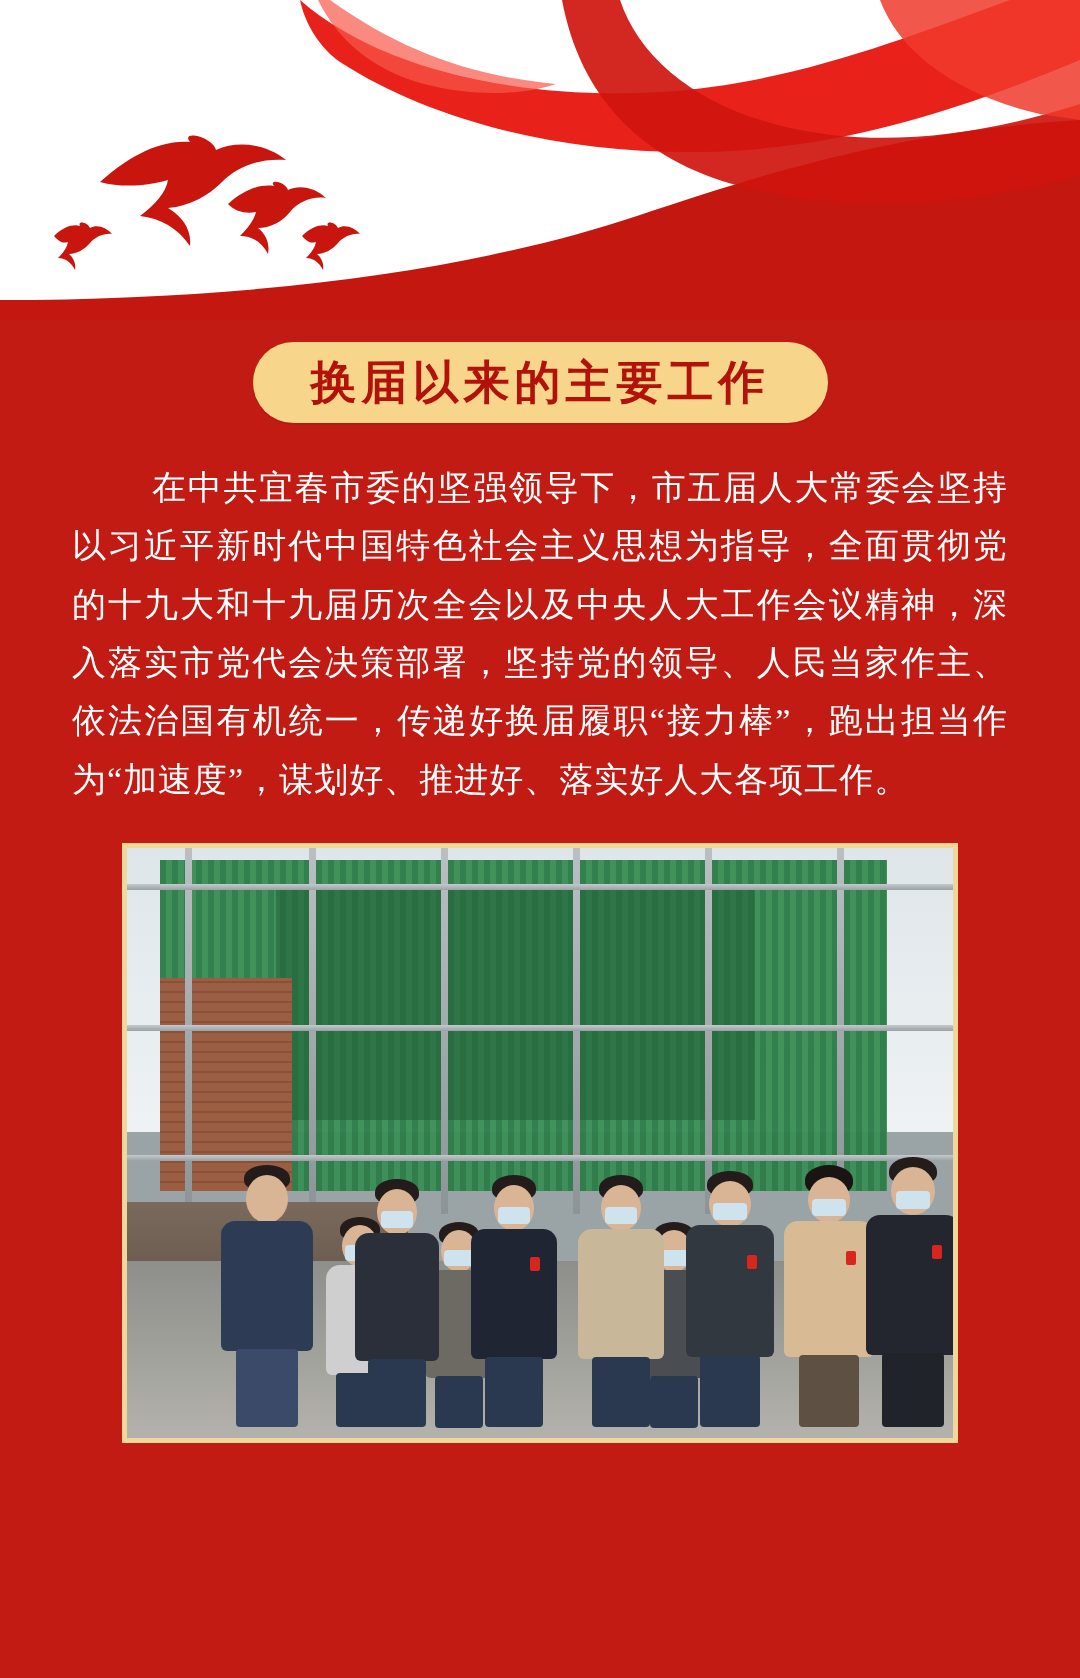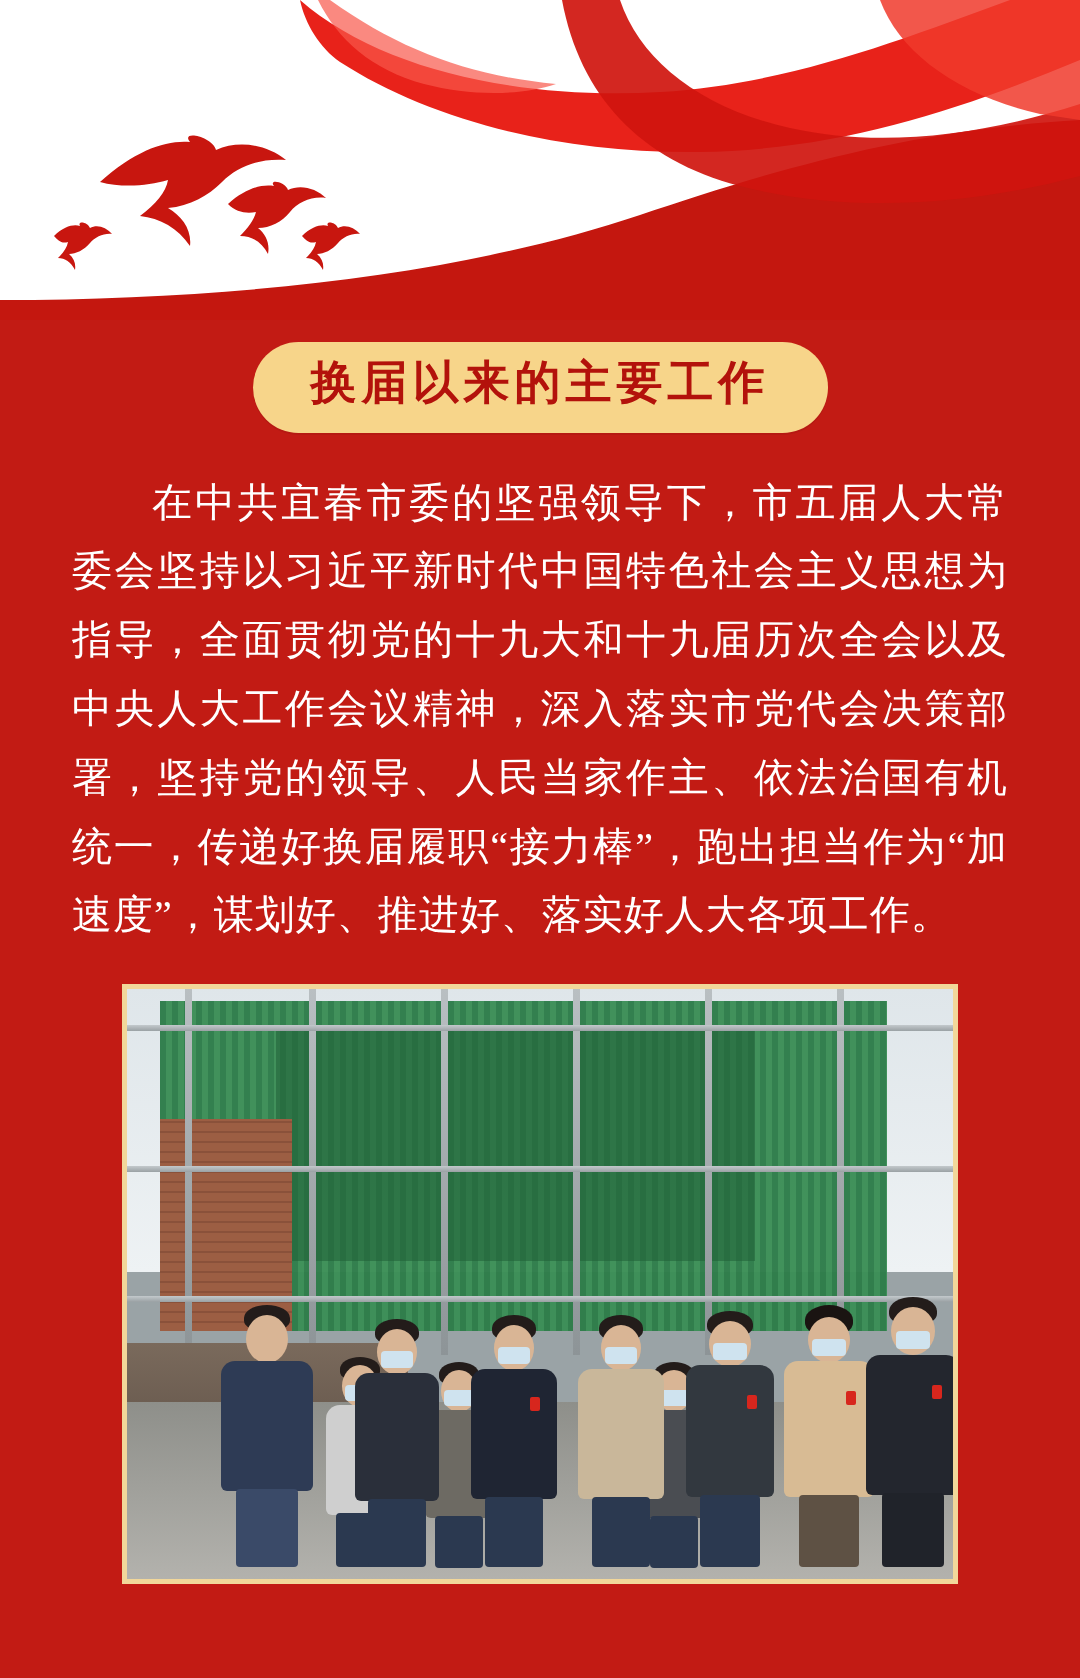--- a/index.html
+++ b/index.html
@@ -46,41 +46,41 @@
   
   .title-wrap {
     width: 1080px;
     display: flex;
     justify-content: center;
     margin-top: 22px;
   }
   .title-pill {
     background: #f7d58a;
     border-radius: 48px;
-    padding: 16px 58px 24px 58px;
+    padding: 16px 58px 14px 58px;
     box-shadow: 0 2px 0 rgba(0,0,0,0.06);
   }
   .title-text {
     font-family: "Liberation Serif", serif;
     font-weight: bold;
     font-size: 46px;
     letter-spacing: 5px;
     color: #b3120b;
     line-height: 1.1;
     white-space: nowrap;
   }
 
   
   .body-wrap {
     padding: 36px 72px 0 72px;
   }
   .paragraph {
     color: #ffffff;
     font-family: "Liberation Serif", serif;
-    font-size: 40px;
+    font-size: 34px;
     line-height: 1.72;
     text-align: justify;
     text-align-last: left;
     text-indent: 80px;
     letter-spacing: 1px;
   }
 
   
   .photo-wrap {
     margin: 34px auto 0 auto;

